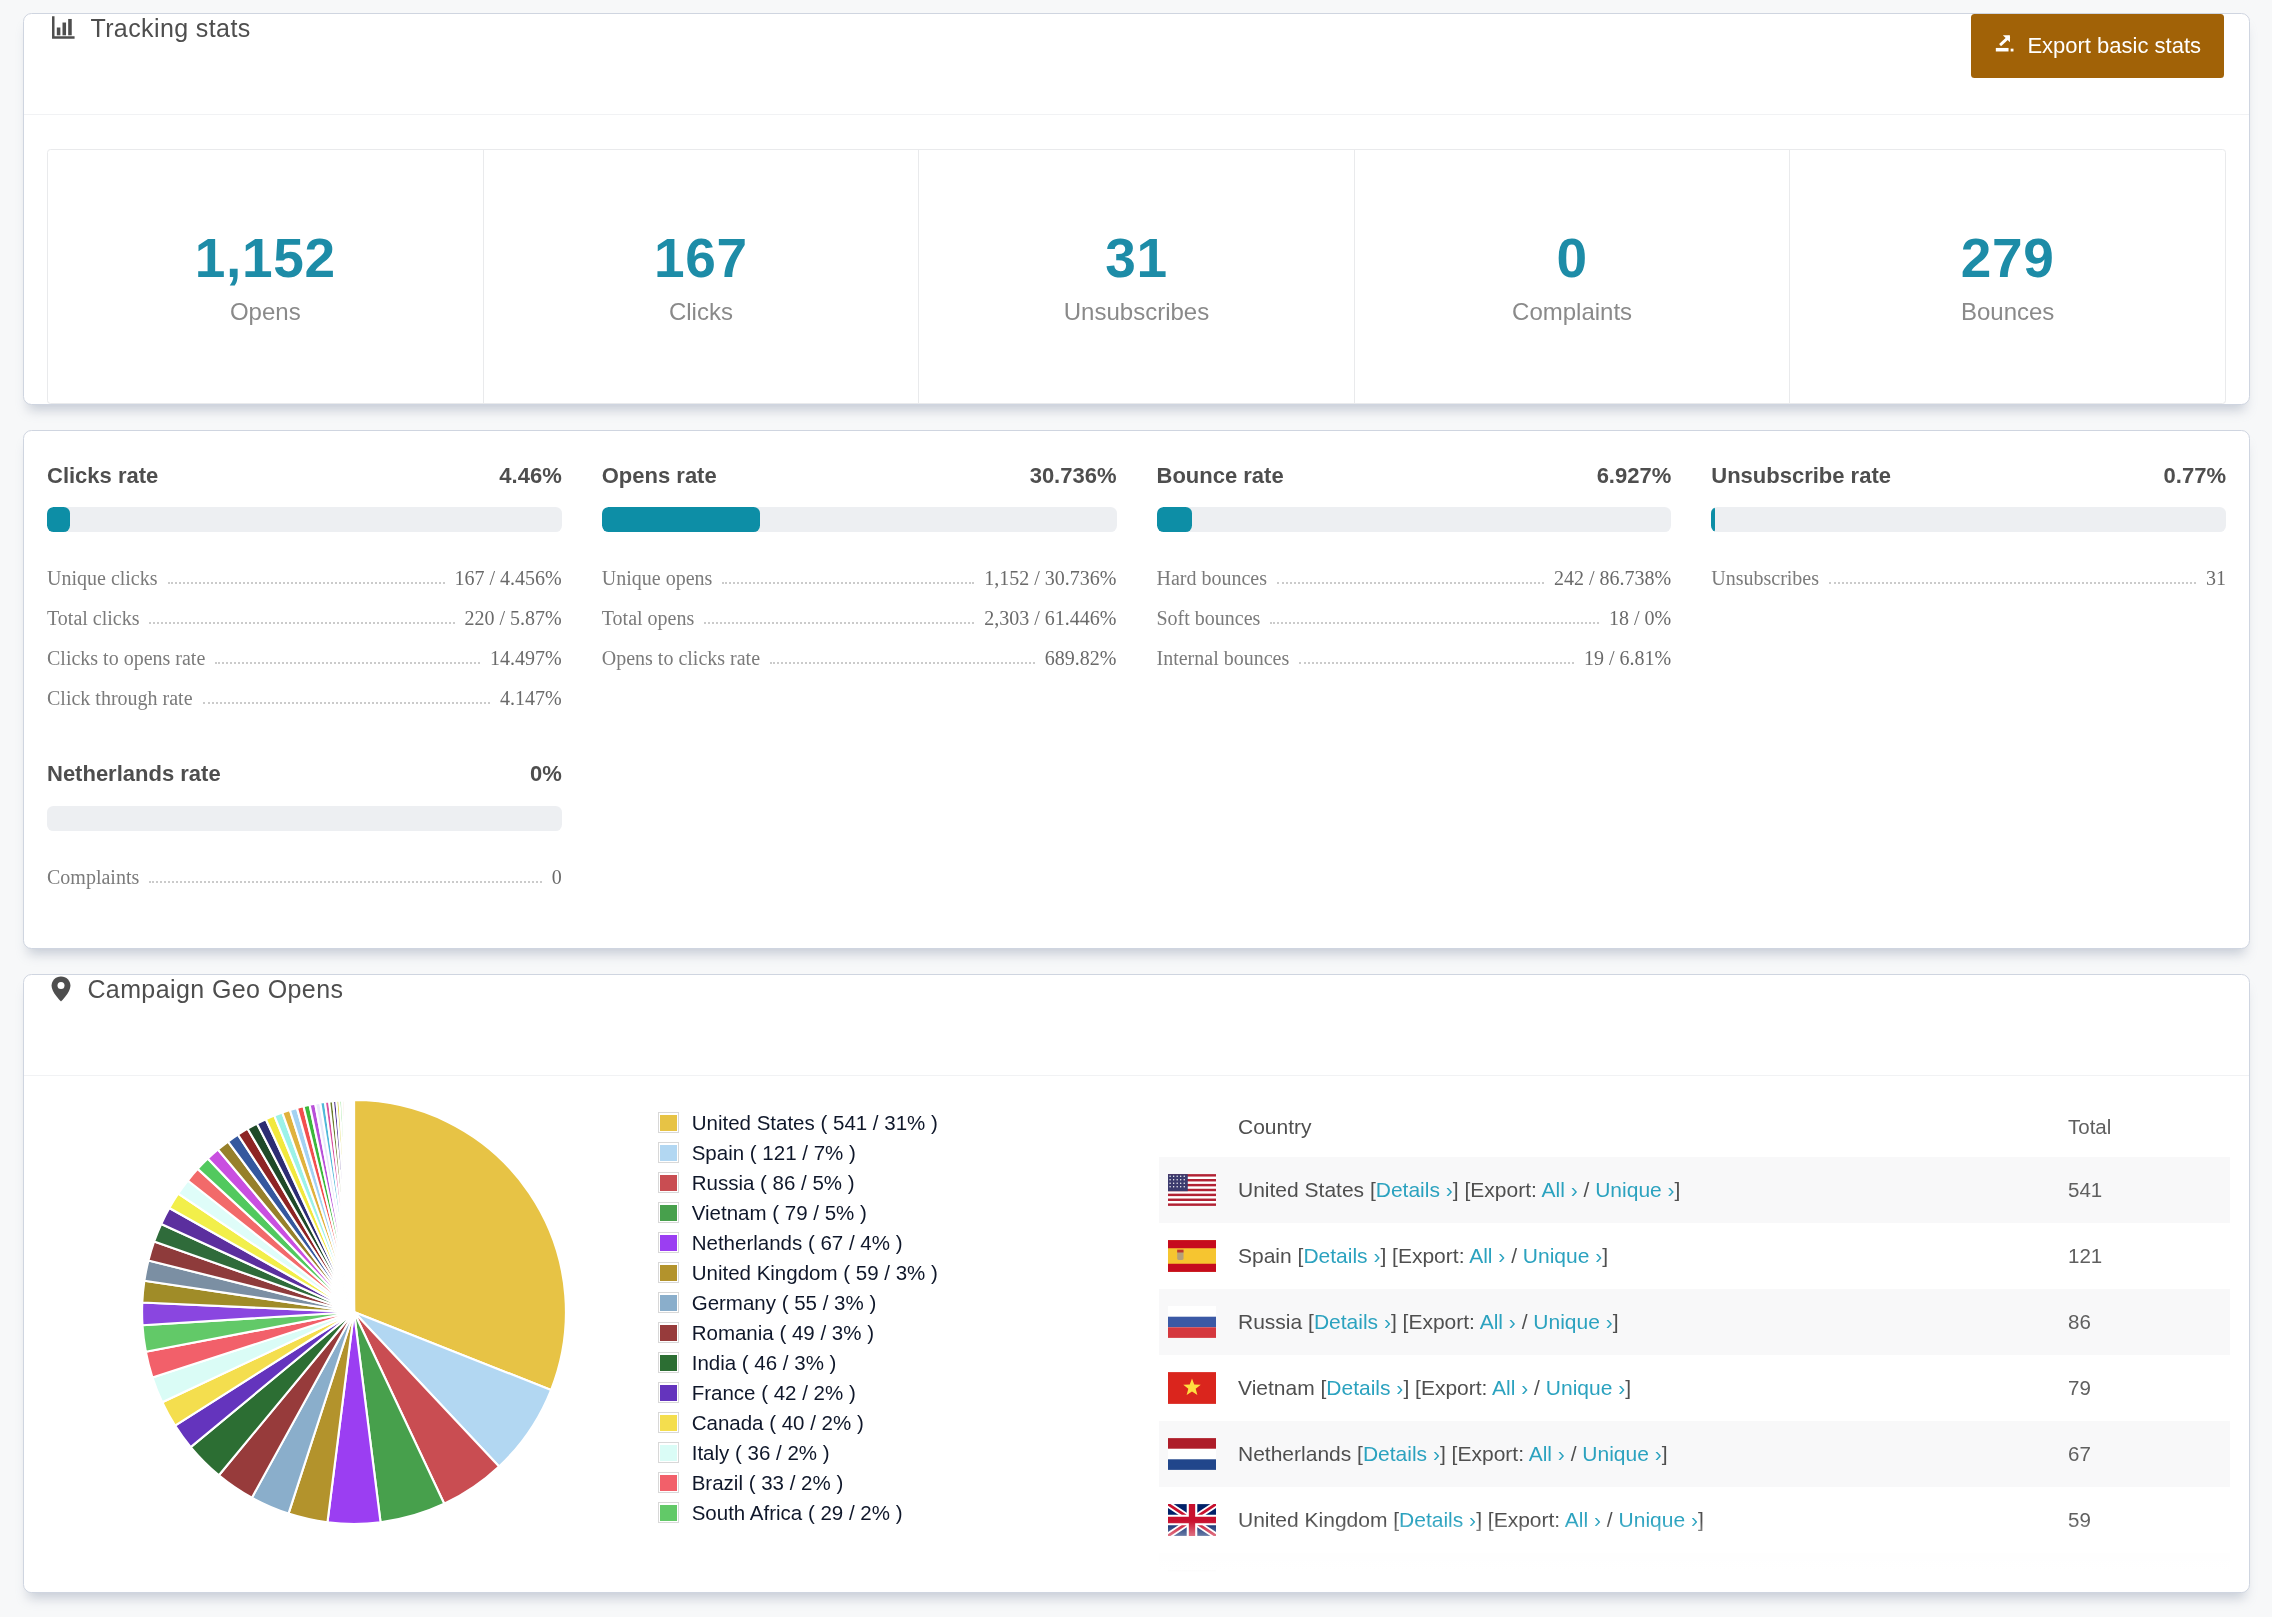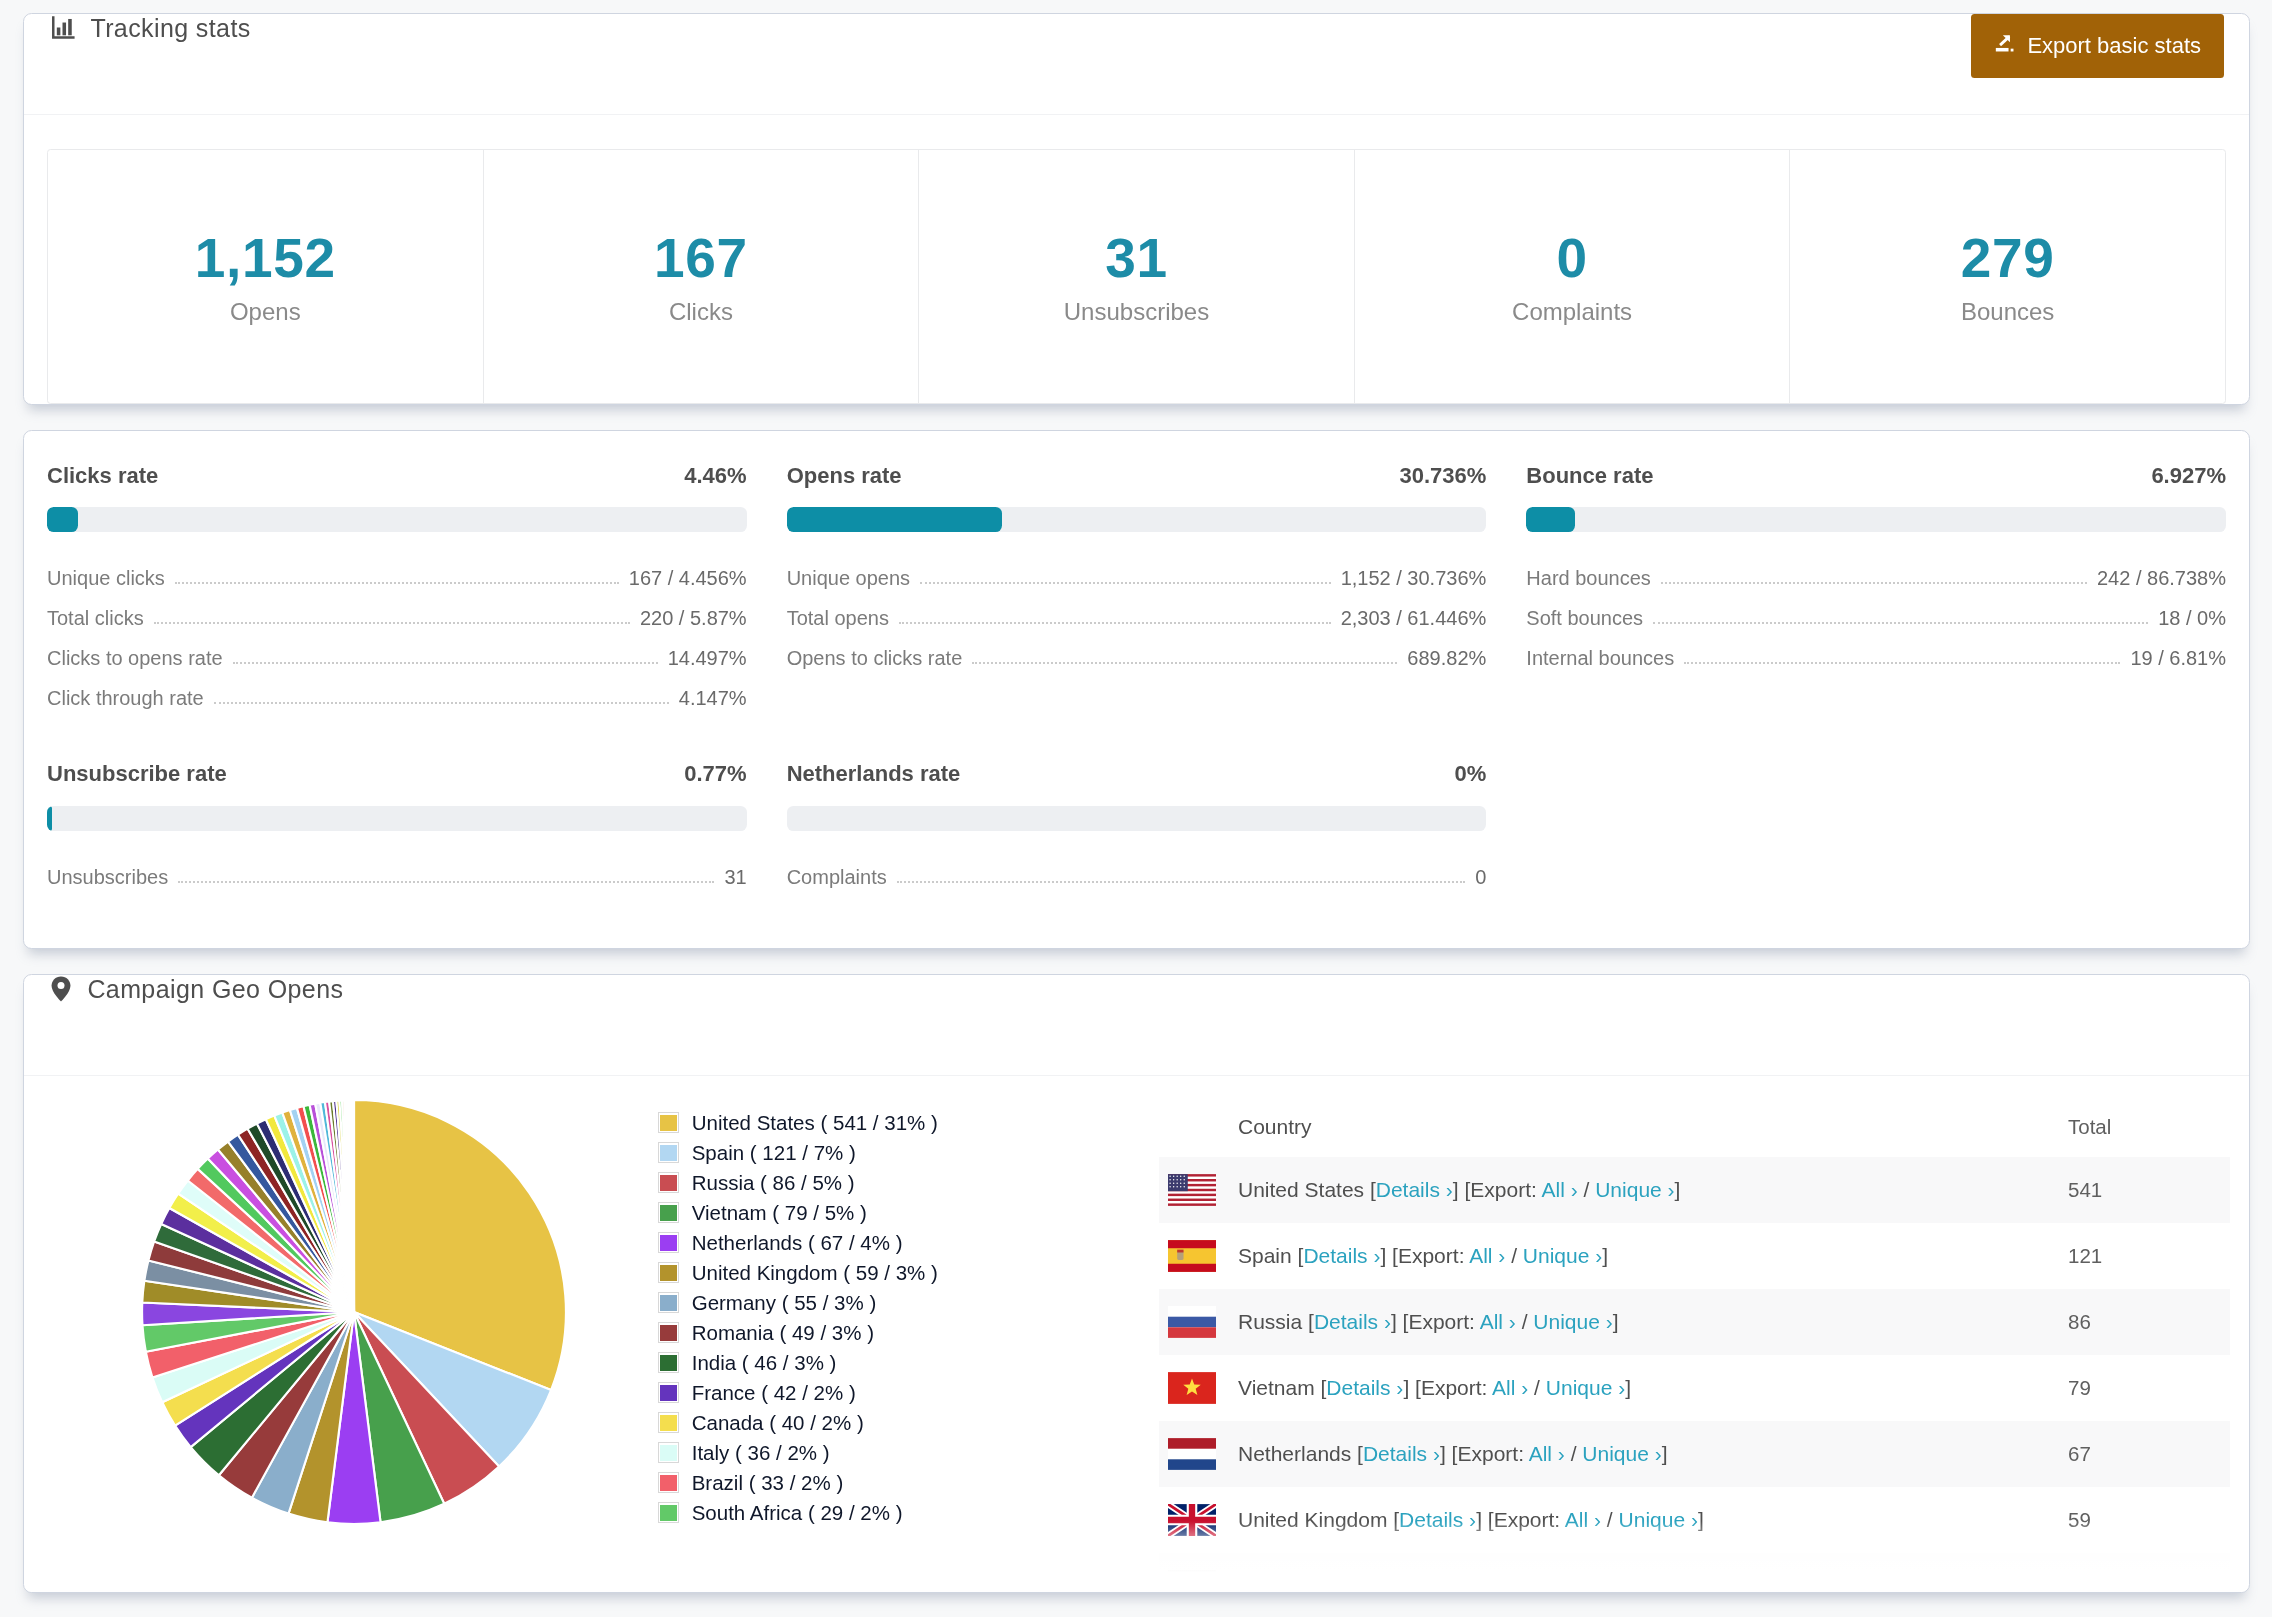--- a/index.html
+++ b/index.html
@@ -49,33 +49,33 @@
     flex: 1;
     display: flex; flex-direction: column; justify-content: center; align-items: center;
   }
   .stat-box + .stat-box { border-left: 1.4px solid #e9eaec; }
   .stat-value { font-size: 55px; font-weight: 700; color: #1d8ca7; letter-spacing: 0.7px; }
   .stat-label { font-size: 24px; color: #8a8a8a; margin-top: 8.5px; }
 
   
   .card-rates { height: 519px; padding: 32px 23px 0; overflow: hidden; }
   .rates-grid {
-    display: grid; grid-template-columns: repeat(3, 1fr);
+    display: grid; grid-template-columns: repeat(4, 1fr);
     column-gap: 40px; row-gap: 52px;
   }
   .rate-head { display: flex; justify-content: space-between; align-items: baseline; }
   .rate-title { font-size: 22px; font-weight: 700; color: #4e4e4e; }
   .rate-value { font-size: 22px; font-weight: 700; color: #4e4e4e; }
   .rate-track {
     margin-top: 18.4px; height: 25.4px;
     background: #edeff2; border-radius: 6.4px;
     overflow: hidden;
   }
   .rate-fill { height: 100%; background: #0d8ea6; border-radius: 6.4px; }
-  .rate-rows { margin-top: 17px; }
+  .rate-rows { margin-top: 17px; font-family: Liberation Serif, serif; }
   .rate-row { display: flex; align-items: flex-end; height: 40px; font-size: 20px; }
   .rate-row .lbl { color: #7b7b7b; line-height: 1.1; }
   .rate-row .leader { flex: 1; border-bottom: 2.1px dotted #cbcbcb; margin: 0 10px 5.6px; }
   .rate-row .val { color: #6a6a6a; line-height: 1.1; }
 
   
   .card-geo { height: 619px; overflow: hidden; }
   .geo-body { display: flex; align-items: flex-start; }
   .pie-wrap { width: 438px; margin: 17.6px 0 0 111px; flex: none; }
   .legend { width: 332px; margin: 32px 0 0 85px; list-style: none; flex: none; }

